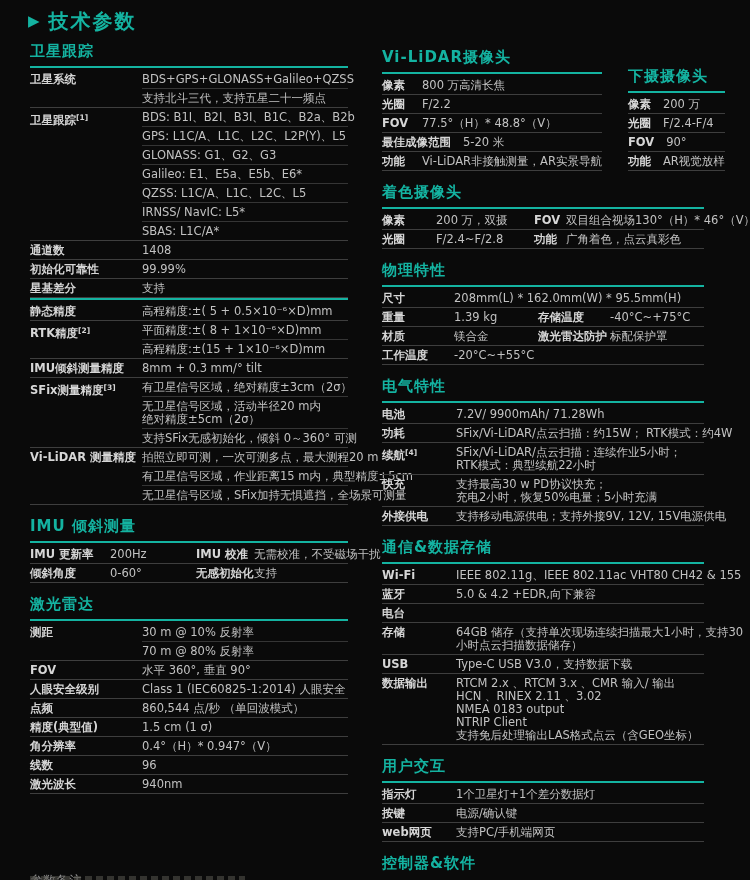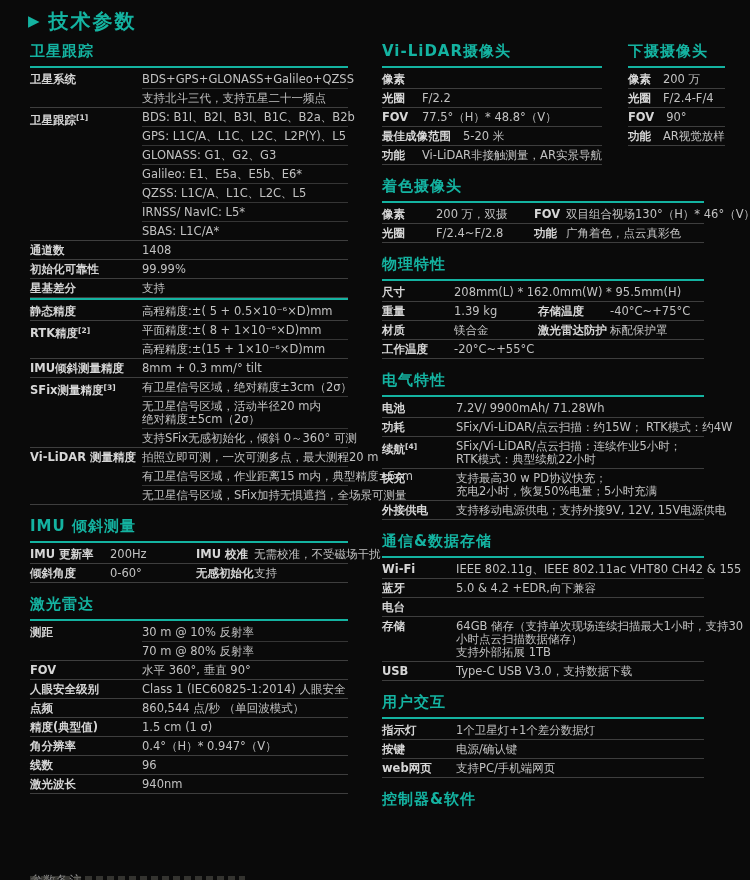--- a/index.html
+++ b/index.html
@@ -26,21 +26,21 @@
   .pairs .val{padding:2.5px 0; line-height:13px; white-space:nowrap;}
   
   .v-sat > .tbl > .row > .lbl{width:112px;}
   .v-imu .lbl0{width:80px;} .v-imu .val0{flex:0 0 86px;} .v-imu .lbl1{width:58px;} .v-imu .val1{flex:1;}
   .v-cam > .tbl > .row > .lbl{min-width:40px; padding-right:12px;}
   .v-down > .tbl > .row > .lbl{min-width:28px; padding-right:12px;}
   .v-color .lbl0{width:54px;} .v-color .val0{flex:0 0 98px;} .v-color .lbl1{width:32px;} .v-color .val1{flex:1;}
   .v-phys > .tbl > .row > .lbl{width:72px;}
   .v-phys .lbl0{width:72px;font-family:Liberation Mono, monospace;} .v-phys .val0{flex:0 0 84px;} .v-phys .lbl1{width:78px;} .v-phys .val1{flex:1;}
   .v-kv > .tbl > .row > .lbl{width:74px;}
-  .duo{display:flex; gap:26px; align-items:flex-start;}
+  .duo{display:flex; gap:26px; align-items:flex-end;margin-top:6px;}
   .duo .section:first-child{flex:0 0 198px;}
   .duo .section:last-child{flex:1 1 auto;}
   .footnote{position:absolute; left:30px; top:872px; color:#8f8f8f; font-size:13px;}
   .cutoff{position:absolute; left:30px; top:876px; width:215px; height:4px; opacity:.55;
           background:repeating-linear-gradient(90deg,#56554e 0 7px,transparent 7px 11px);}
 </style>
 </head>
 <body>
 
 <div class="titlebar">
@@ -269,20 +269,25 @@
     </section>
   </div>
 <div class="col col-right">
     <div class="duo">
       <section class="section v-cam">
         <h2 class="heading">Vi-LiDAR摄像头</h2>
         <div class="rule"></div>
         <div class="tbl">
           <div class="row">
             <span class="lbl"><span>像素</span></span>
+            <span class="vals">
+              <div class="cell">
+                <div class="ln">800 万高清长焦</div>
+              </div>
+            </span>
           </div>
           <div class="row">
             <span class="lbl"><span>光圈</span></span>
             <span class="vals">
               <div class="cell">
                 <div class="ln">F/2.2</div>
               </div>
             </span>
           </div>
           <div class="row">
@@ -472,29 +477,40 @@
         </div>
         <div class="row">
           <span class="lbl"><span>电台</span></span>
         </div>
         <div class="row">
           <span class="lbl"><span>存储</span></span>
           <span class="vals">
             <div class="cell">
               <div class="ln">64GB 储存（支持单次现场连续扫描最大1小时，支持30</div>
               <div class="ln">小时点云扫描数据储存）</div>
-              <div class="ln">支持外部拓展 1TB</div>
             </div>
           </span>
         </div>
         <div class="row">
           <span class="lbl"><span>USB</span></span>
           <span class="vals">
             <div class="cell">
               <div class="ln">Type-C USB V3.0，支持数据下载</div>
+            </div>
+          </span>
+        </div>
+        <div class="row">
+          <span class="lbl"><span>数据输出</span></span>
+          <span class="vals">
+            <div class="cell">
+              <div class="ln">RTCM 2.x 、RTCM 3.x 、CMR 输入/ 输出</div>
+              <div class="ln">HCN 、RINEX 2.11 、3.02</div>
+              <div class="ln">NMEA 0183 output</div>
+              <div class="ln">NTRIP Client</div>
+              <div class="ln">支持免后处理输出LAS格式点云（含GEO坐标）</div>
             </div>
           </span>
         </div>
       </div>
     </section>
     <section class="section v-kv">
       <h2 class="heading">用户交互</h2>
       <div class="rule"></div>
       <div class="tbl">
         <div class="row">

